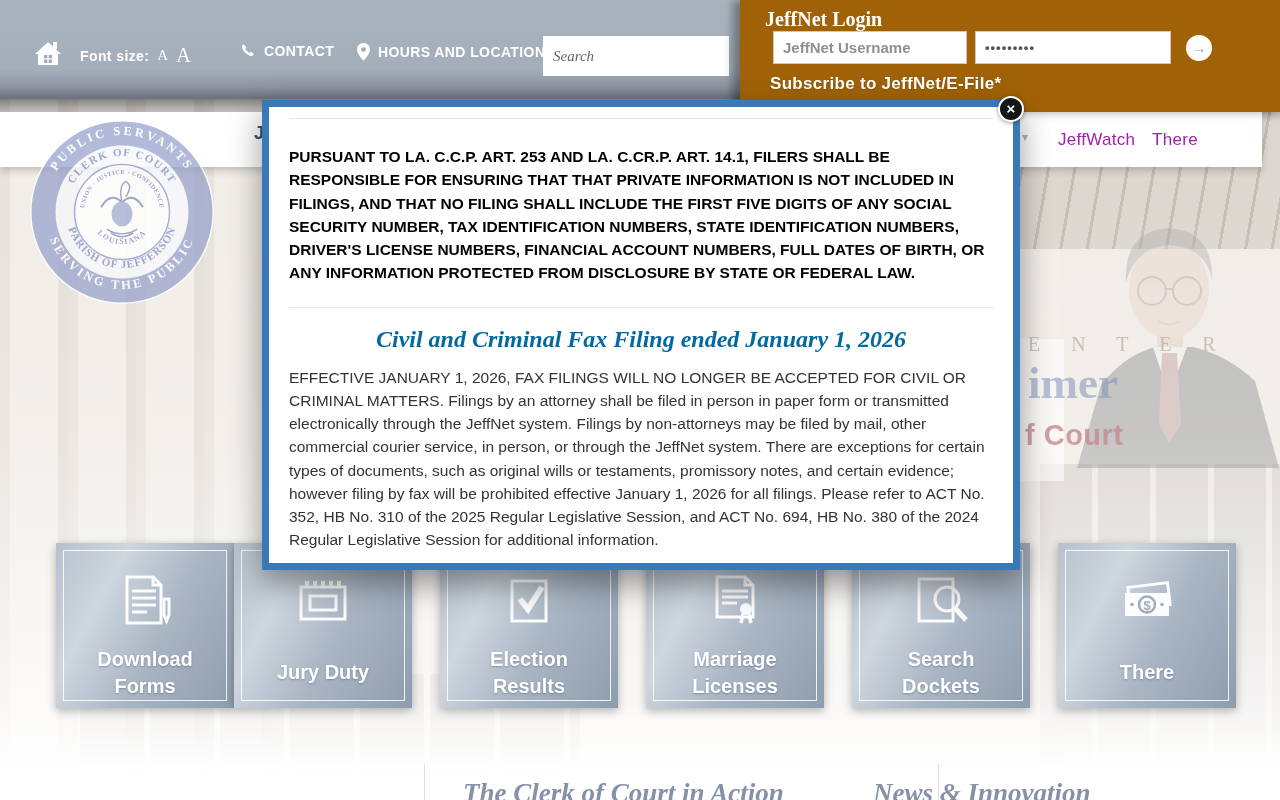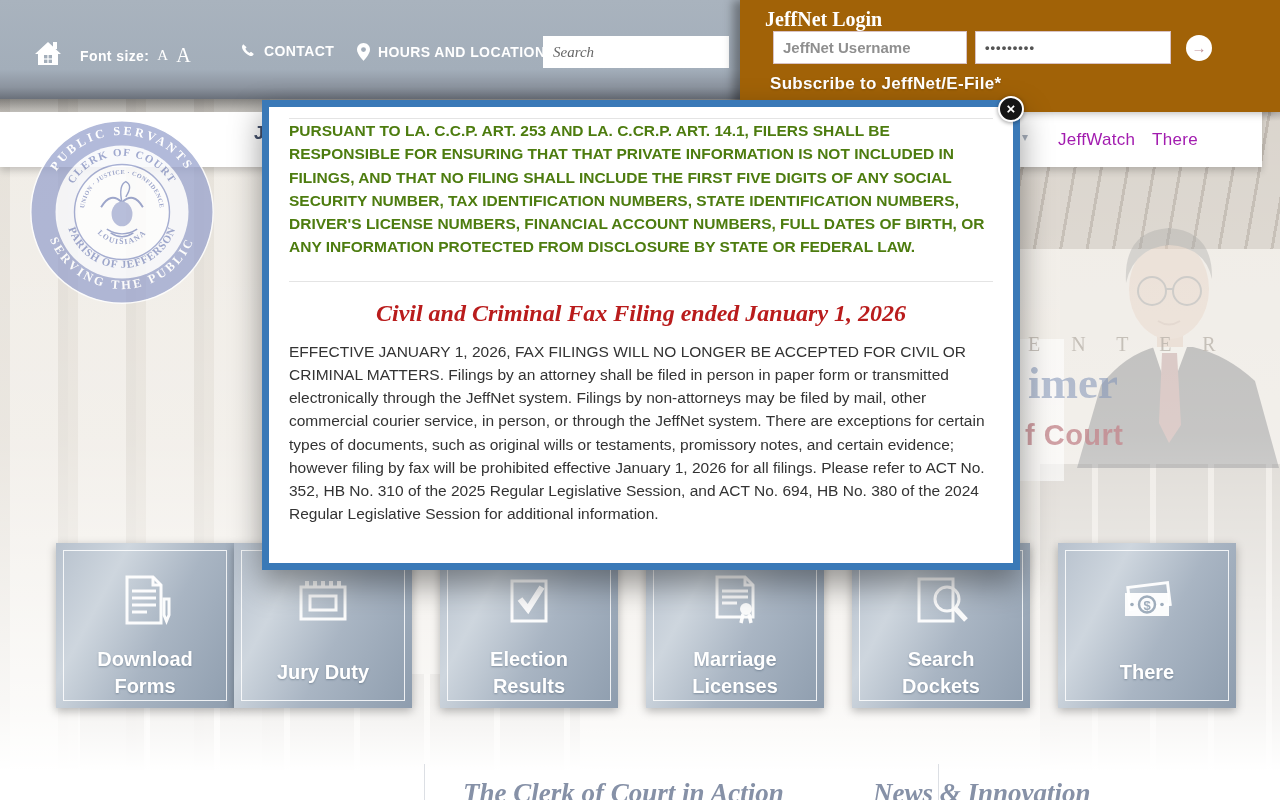--- a/index.html
+++ b/index.html
@@ -45,21 +45,21 @@
   .nav-jeffwatch{left:1058px;}
   .nav-links{left:1152px;}
 
   
   .top-header{position:absolute;left:0;top:0;width:1280px;height:99px;z-index:30;
     background:linear-gradient(to bottom,#a9b3be 0%,#a3aeba 70%,#8c949f 88%,#6a707a 100%);}
   .hdr-item{position:absolute;display:flex;align-items:center;gap:8px;color:#fff;}
   .hdr-label{font-size:14px;font-weight:bold;letter-spacing:.4px;}
   .fontsize-a-small{font-family:"Liberation Serif",serif;font-size:15px;color:#fff;cursor:pointer;}
   .fontsize-a-large{font-family:"Liberation Serif",serif;font-size:20px;color:#fff;cursor:pointer;}
-  .search-wrap{position:absolute;left:543px;top:36px;width:186px;height:32px;background:#fff;display:flex;align-items:center;}
+  .search-wrap{position:absolute;left:543px;top:36px;width:186px;height:40px;background:#fff;display:flex;align-items:center;}
   .search-input{flex:1;border:none;outline:none;background:transparent;padding:0 6px 0 10px;
     font-family:"Liberation Serif",serif;font-style:italic;font-size:15px;color:#444;}
   .search-input::placeholder{color:#666;font-style:italic;}
   .search-btn{width:30px;height:32px;background:transparent;border:none;cursor:pointer;padding:0;}
 
   
   .jeffnet{position:absolute;left:740px;top:0;width:540px;height:112px;background:#a16207;z-index:35;
     box-shadow:-7px 0 9px rgba(0,0,0,.35);}
   .jeffnet-title{position:absolute;left:25px;top:8px;font-family:"Liberation Serif",serif;
     font-weight:bold;font-size:20px;color:#fff;}
@@ -95,23 +95,23 @@
     font-weight:bold;font-size:27px;color:#8691a7;white-space:nowrap;}
   .sh1{left:463px;} .sh2{left:873px;}
 
   
   .modal{position:absolute;left:262px;top:100px;width:758px;height:470px;box-sizing:border-box;
     background:#fff;border:7px solid #3a79b7;z-index:50;box-shadow:0 14px 30px rgba(0,0,0,.4);}
   .modal-content{padding:0 20px;}
   .modal-hr{border:none;border-top:1px solid #e4e4e4;margin:0;}
   .hr1{margin-top:11px;}
   .hr2{margin-top:22px;}
-  .modal-notice{font-size:15.5px;font-weight:bold;color:#4d7c0f;line-height:1.5;}
+  .modal-notice{margin-top:26px;font-size:15.5px;font-weight:bold;color:#000000;line-height:1.5;}
   .modal-heading{margin-top:18px;text-align:center;font-family:"Liberation Serif",serif;
-    font-style:italic;font-weight:bold;font-size:24px;color:#b91c1c;}
+    font-style:italic;font-weight:bold;font-size:24px;color:#0369a1;}
   .modal-body{margin-top:13px;font-size:15.5px;color:#333;line-height:1.5;}
   .modal-close{position:absolute;right:-11px;top:-11px;width:26px;height:26px;border-radius:50%;
     background:#151515;color:#fff;border:2px solid #fff;font-size:15px;font-weight:bold;line-height:22px;
     text-align:center;cursor:pointer;padding:0;box-shadow:0 1px 4px rgba(0,0,0,.4);}
 </style>
 </head>
 <body>
 
 <div class="page">
 

